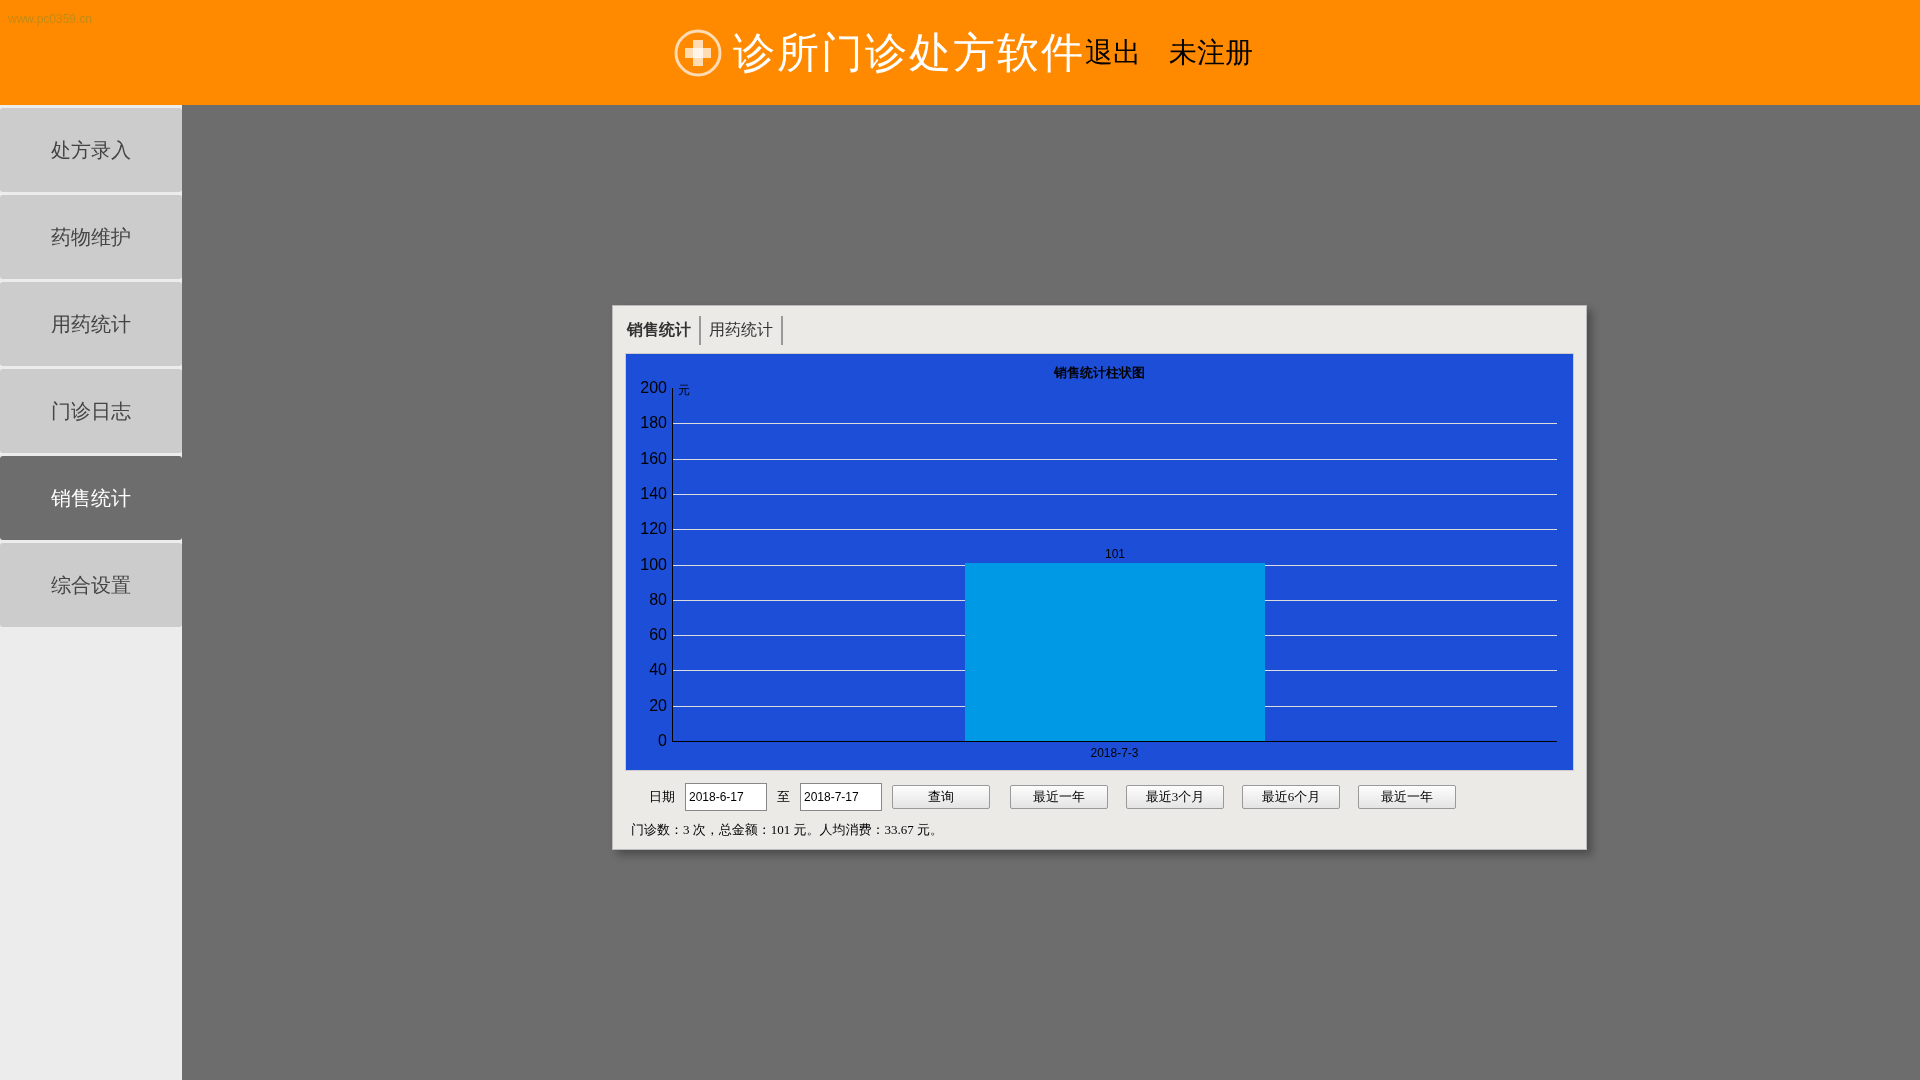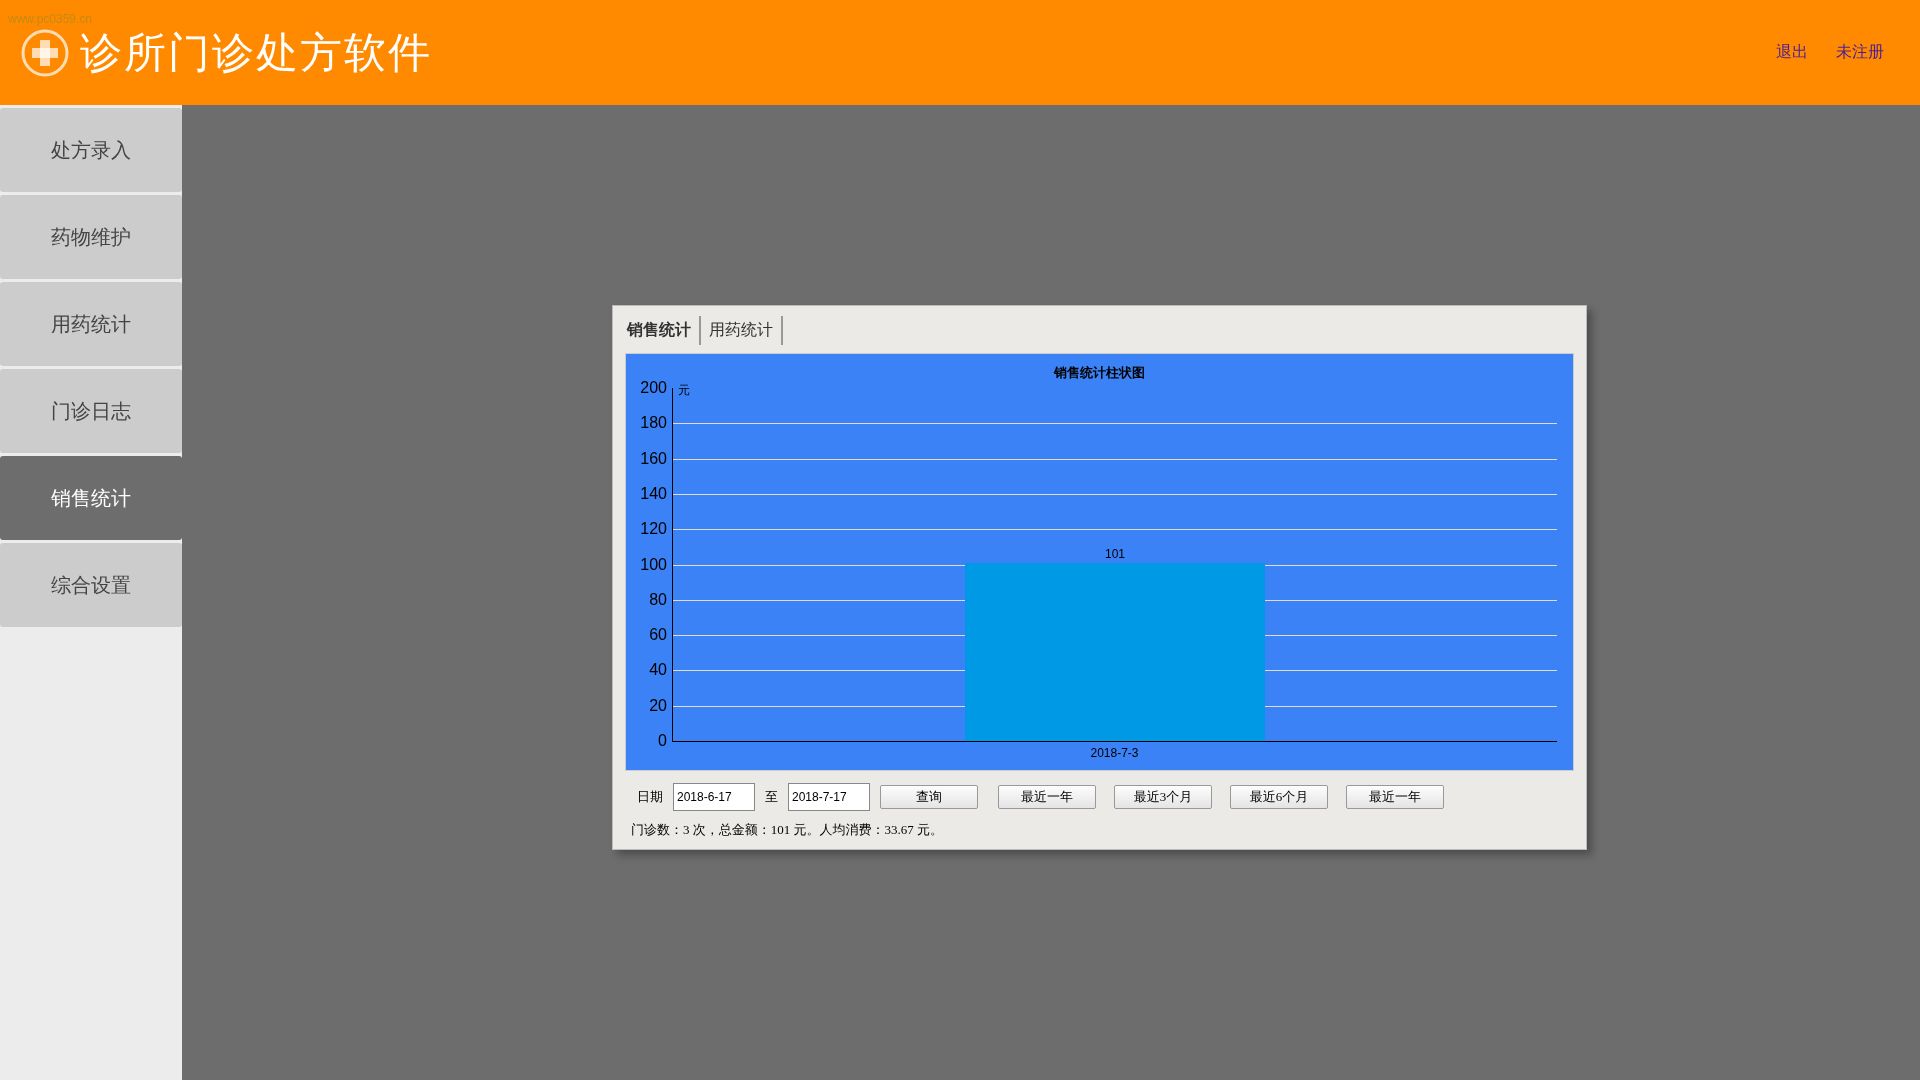--- a/index.html
+++ b/index.html
@@ -8,22 +8,22 @@
       width: 1920px;
       height: 1080px;
       overflow: hidden;
       background: #6d6d6d;
     }
     .header {
       height: 105px;
       background: #ff8a00;
       display: flex;
       align-items: center;
-      justify-content: space-between;
-      padding: 0 36px 0 20px;
+      justify-content: center;
+      padding: 0 14px 0 20px;
     }
     .header-left {
       display: flex;
       align-items: center;
       gap: 10px;
     }
     .logo-icon {
       width: 50px;
       height: 50px;
       position: relative;
@@ -33,22 +33,22 @@
       color: #fff;
       font-size: 42px;
       font-weight: 300;
       letter-spacing: 2px;
     }
     .header-right {
       display: flex;
       gap: 28px;
     }
     .header-link {
-      color: #4c1d95;
-      font-size: 16px;
+      color: #000000;
+      font-size: 28px;
       cursor: pointer;
     }
     .body-wrap {
       display: flex;
       height: calc(100% - 105px);
     }
     .sidebar {
       width: 182px;
       background: #ececec;
       display: flex;
@@ -92,21 +92,21 @@
       font-size: 16px;
       color: #333;
     }
     .tab {
       padding: 4px 8px;
       border-right: 2px solid #999;
       cursor: pointer;
     }
     .tab:first-child { font-weight: bold; padding-left: 2px; }
     .chart-box {
-      background: #3b82f6;
+      background: #1d4ed8;
       border: 1px solid #ccc;
       margin-top: 8px;
       padding: 6px 6px 6px 6px;
       position: relative;
       height: 418px;
     }
     .chart-title {
       text-align: center;
       font-family: "SimSun", serif;
       font-size: 13px;
@@ -166,21 +166,21 @@
       transform: translateX(-50%);
     }
     .controls {
       display: flex;
       align-items: center;
       gap: 10px;
       padding: 12px 6px 6px;
       font-family: "SimSun", serif;
       font-size: 13px;
     }
-    .date-label { margin-left: 6px; font-family: Liberation Mono, monospace; }
+    .date-label { margin-left: 18px; font-family: Liberation Mono, monospace; }
     .date-input {
       width: 82px;
       height: 20px;
       border: 1px solid #888;
       background: #fff;
       font-family: Arial, sans-serif;
       font-size: 12px;
       padding: 13px 3px;
     }
     .btn {

